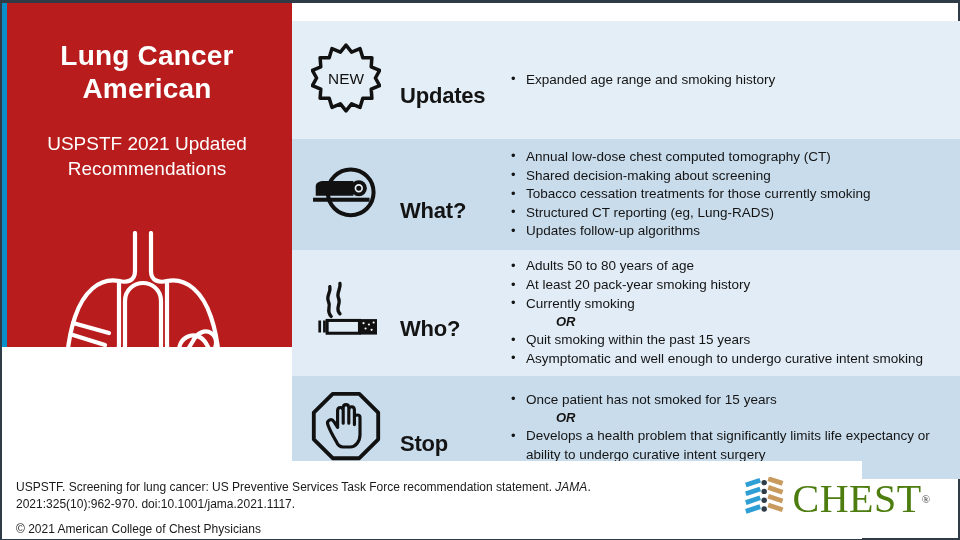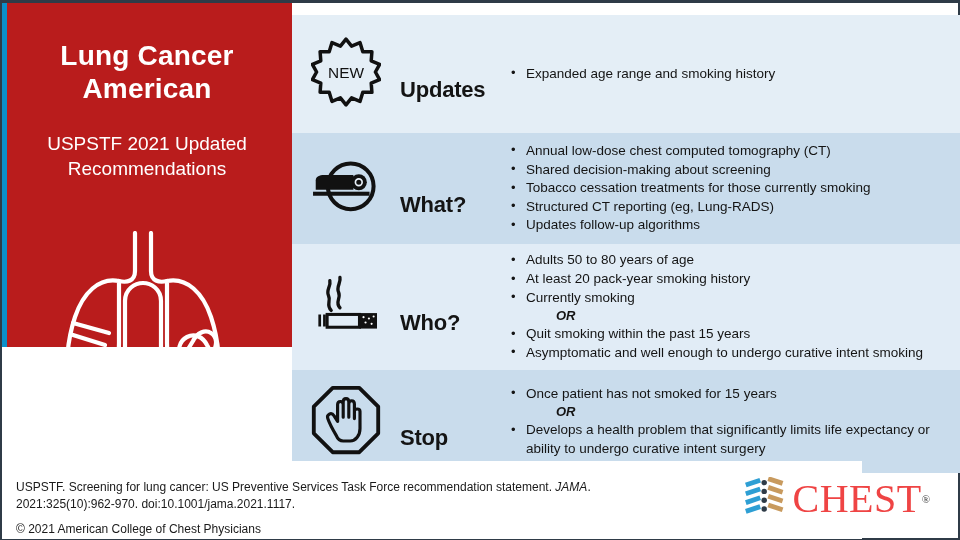--- a/index.html
+++ b/index.html
@@ -53,21 +53,21 @@
   }
   .lungs-art{
     position:absolute;
     left:50%;top:228px;
     transform:translateX(-50%);
   }
 
   
   .rows{
     position:absolute;
-    left:290px;top:12px;
+    left:290px;top:18px;
     width:668px;height:458px;
   }
   .row{
     position:absolute;left:0;width:100%;
     display:flex;align-items:center;
     box-sizing:border-box;
   }
   .row.r0{top:0;height:118px;background:#e4eef6;}
   .row.r1{top:118px;height:111px;background:#c9dcec;}
   .row.r2{top:229px;height:126px;background:#e1ecf6;}
@@ -137,21 +137,21 @@
   }
   .chest-logo{
     position:absolute;
     right:28px;top:474px;
     display:flex;align-items:center;
   }
   .chest-word{
     font-family:"Liberation Serif", serif;
     font-size:40px;
     letter-spacing:0.5px;
-    color:#ef4444;
+    color:#4d7c0f;
     line-height:1;
     margin-left:6px;
   }
   .chest-reg{
     font-family:"Liberation Serif", serif;
     font-size:11px;
     color:#3a3a3a;
     vertical-align:super;
   }
 </style>

